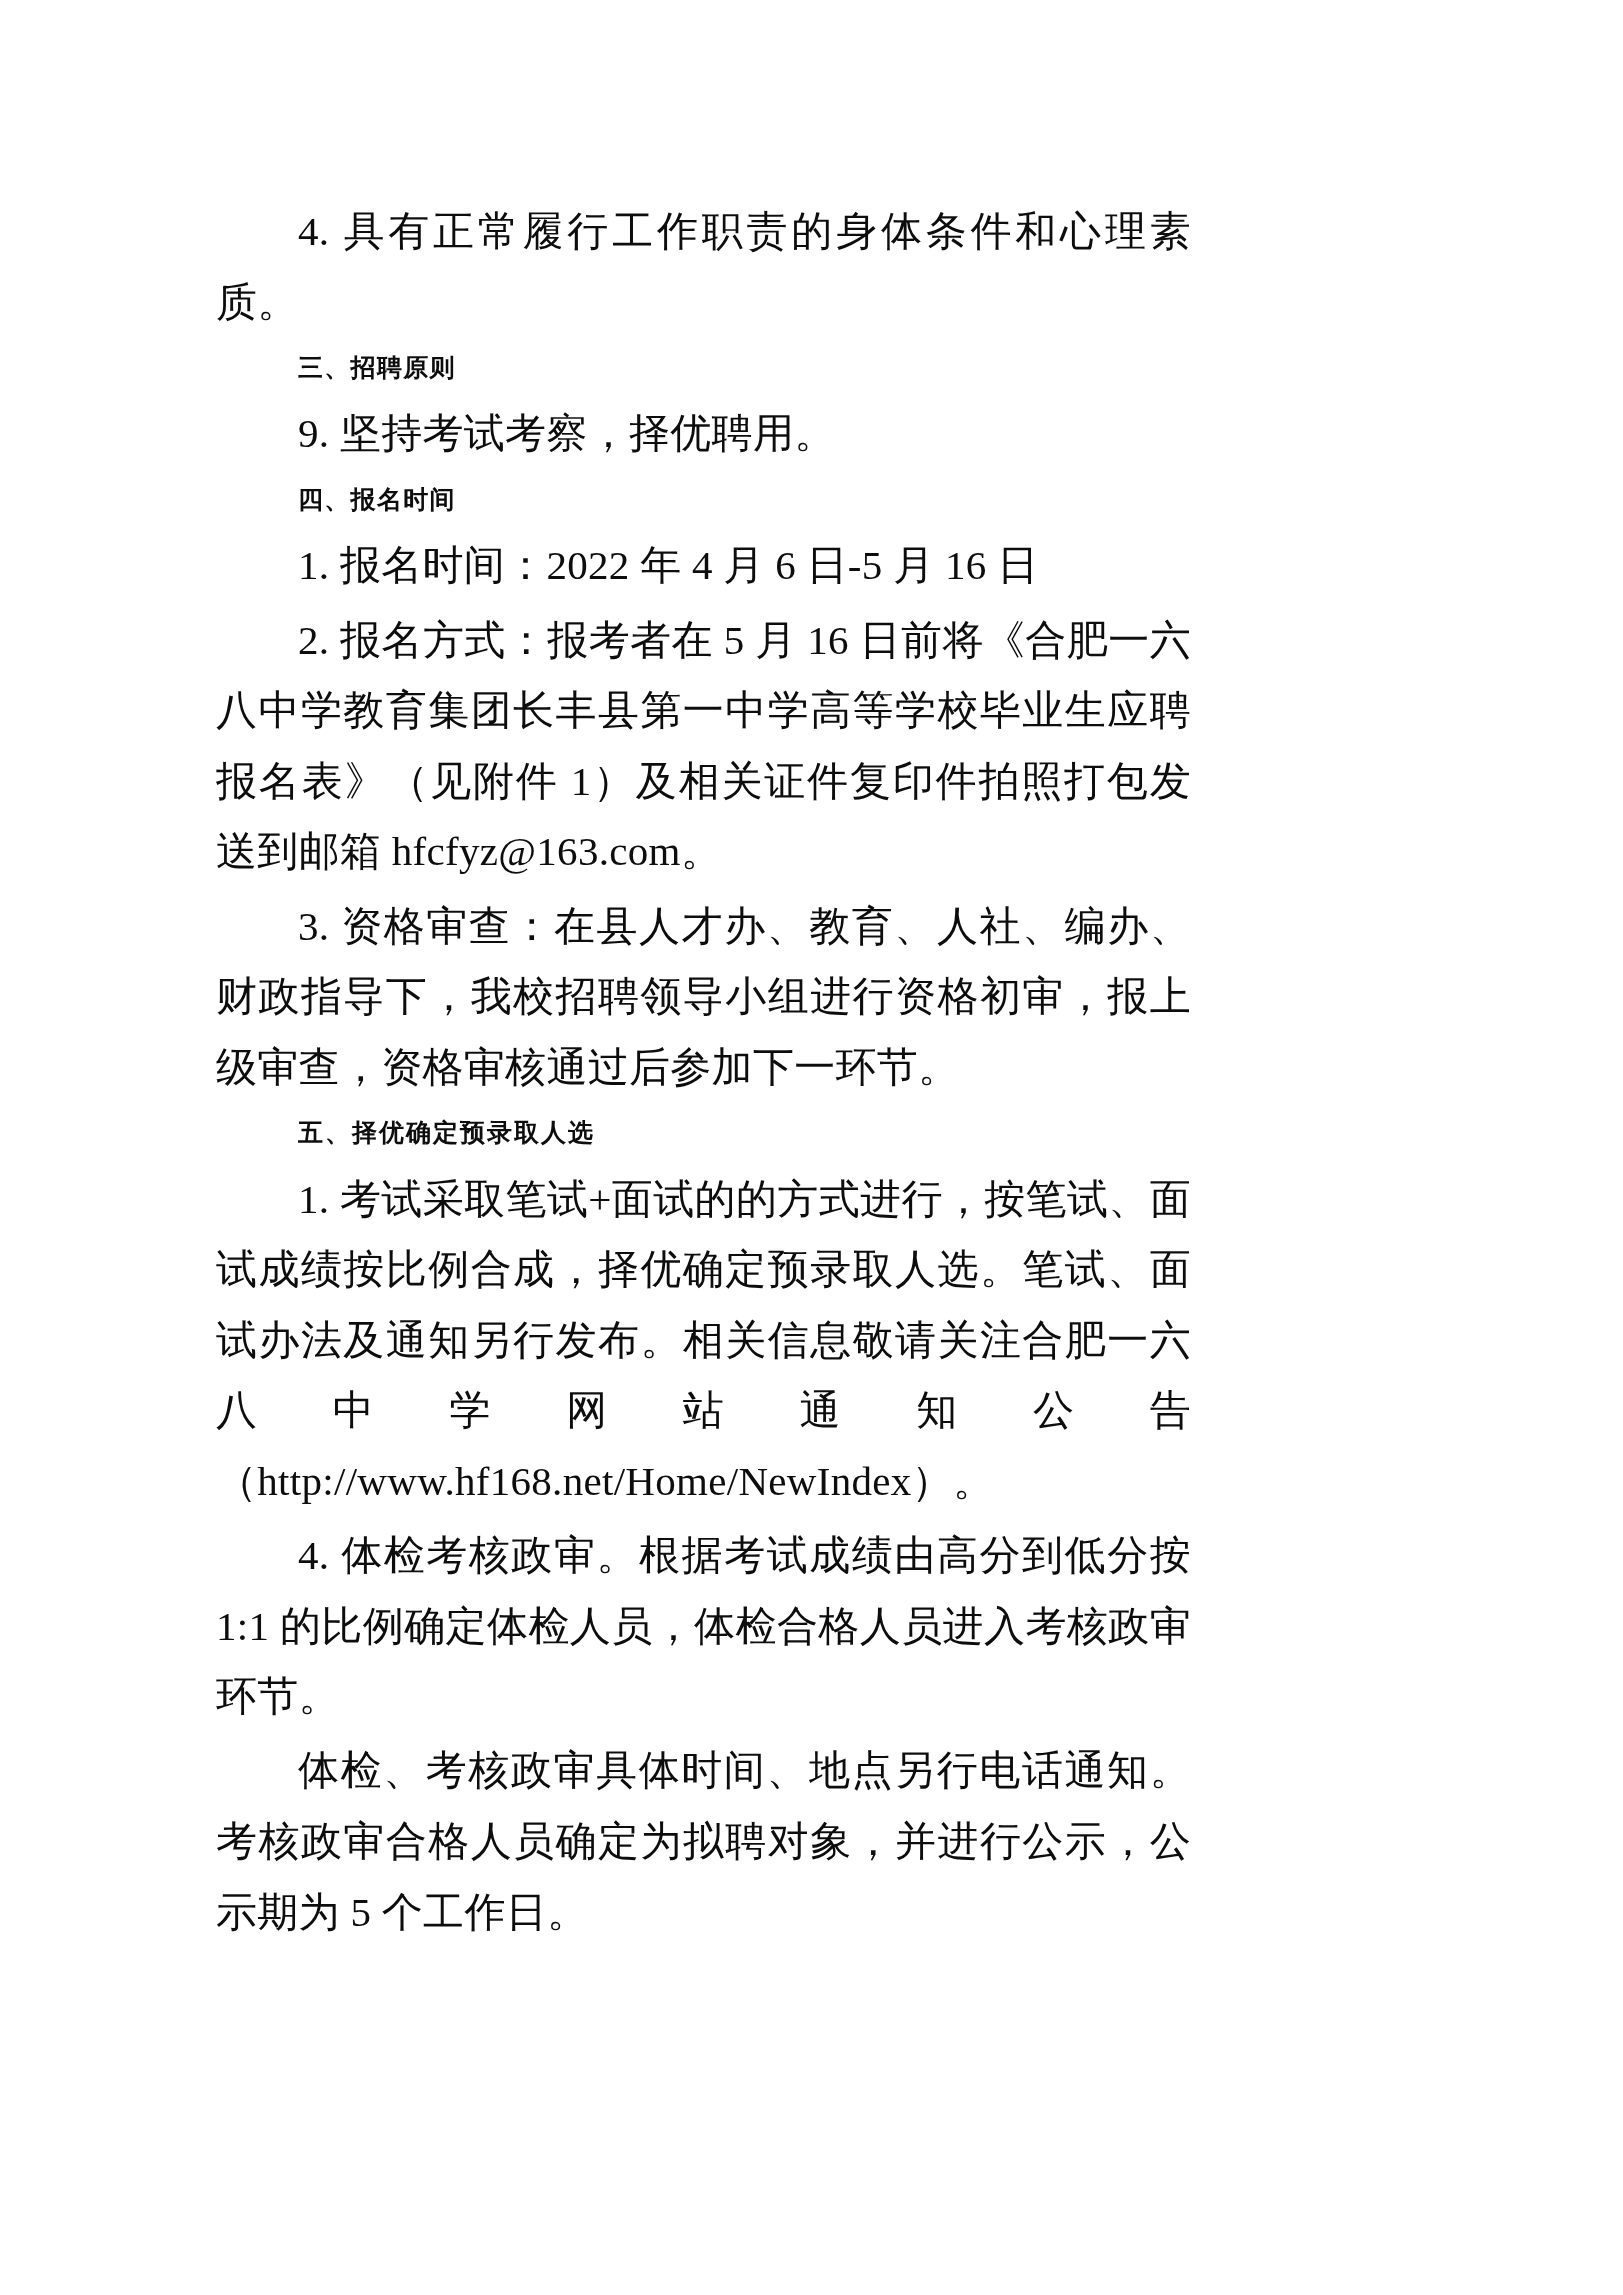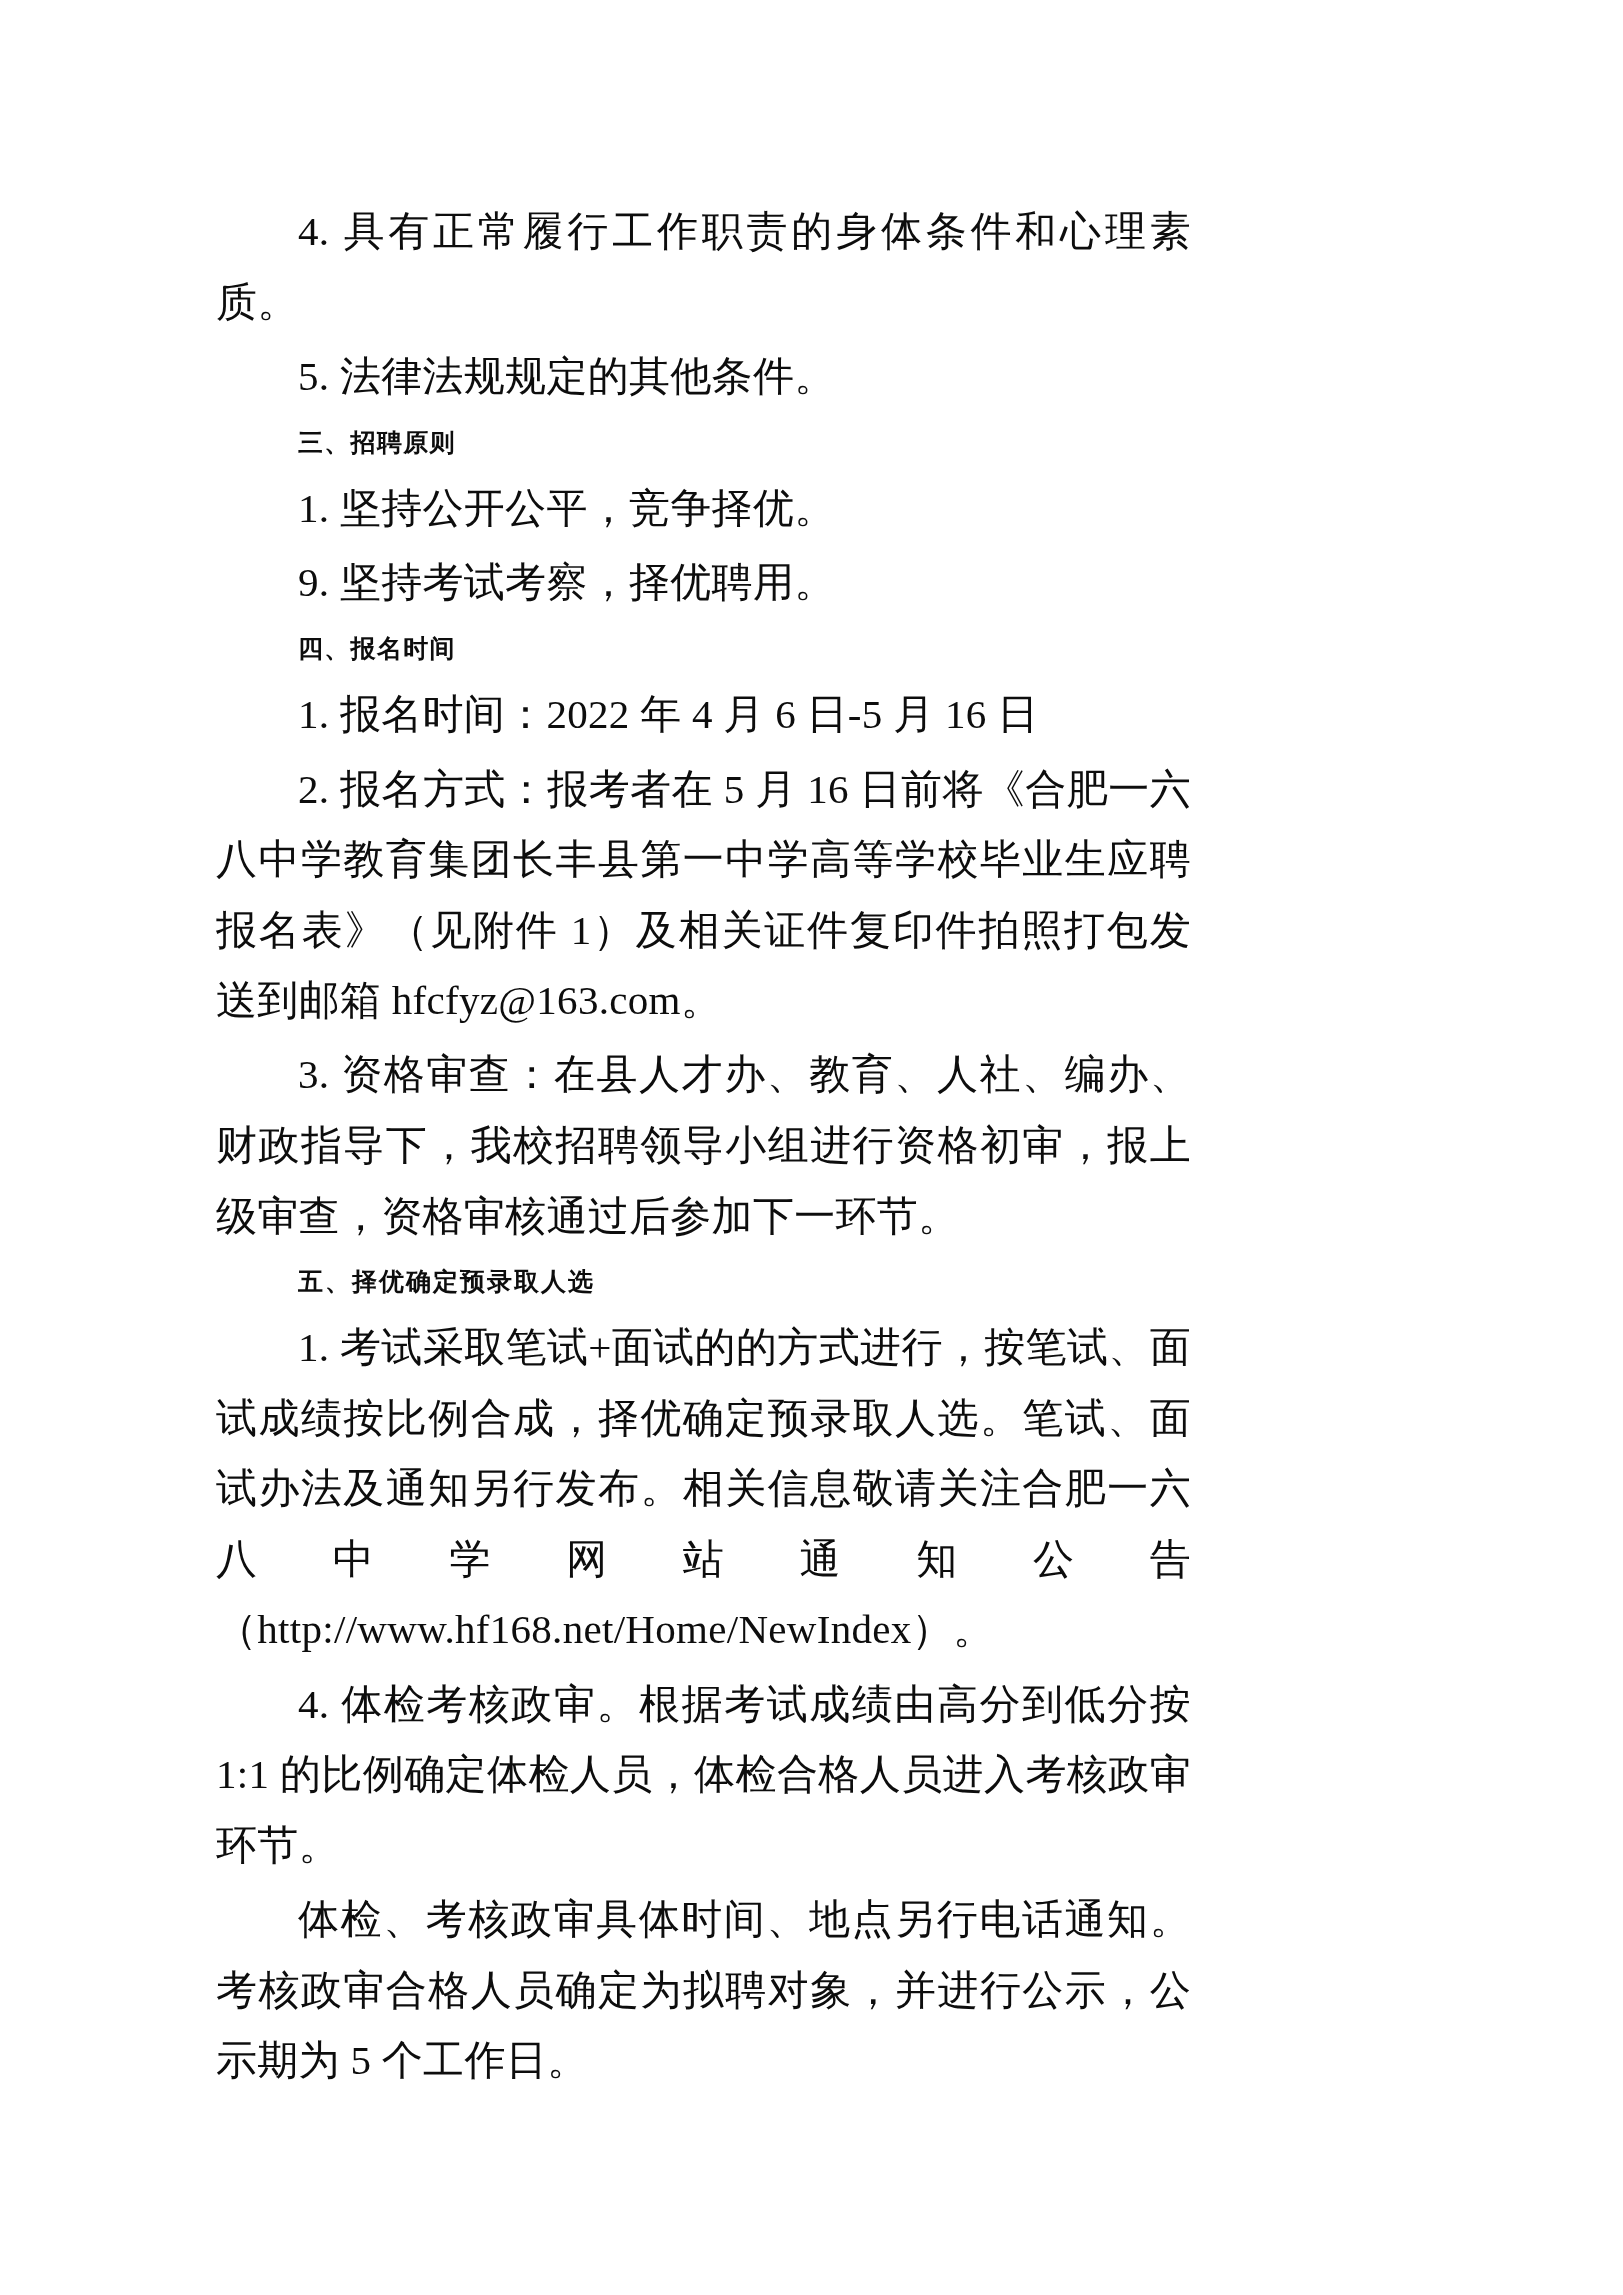--- a/index.html
+++ b/index.html
@@ -45,24 +45,22 @@
     letter-spacing: 2px;
   }
 </style>
 </head>
 <body>
 
 <div class="page">
   <div class="doc-body">
 
     <p class="para">4. 具有正常履行工作职责的身体条件和心理素质。</p>
-    <p class="para">5. 法律法规规定的其他条件。</p>
 
     <p class="heading">三、招聘原则</p>
-    <p class="para">1. 坚持公开公平，竞争择优。</p>
     <p class="para">9. 坚持考试考察，择优聘用。</p>
 
     <p class="heading">四、报名时间</p>
     <p class="para">1. 报名时间：2022 年 4 月 6 日-5 月 16 日</p>
     <p class="para">2. 报名方式：报考者在 5 月 16 日前将《合肥一六八中学教育集团长丰县第一中学高等学校毕业生应聘报名表》（见附件 1）及相关证件复印件拍照打包发送到邮箱 hfcfyz@163.com。</p>
     <p class="para">3. 资格审查：在县人才办、教育、人社、编办、财政指导下，我校招聘领导小组进行资格初审，报上级审查，资格审核通过后参加下一环节。</p>
 
     <p class="heading wide">五、择优确定预录取人选</p>
     <p class="para">1. 考试采取笔试+面试的的方式进行，按笔试、面试成绩按比例合成，择优确定预录取人选。笔试、面试办法及通知另行发布。相关信息敬请关注合肥一六八中学网站通知公告（http://www.hf168.net/Home/NewIndex）。</p>
     <p class="para">4. 体检考核政审。根据考试成绩由高分到低分按 1:1 的比例确定体检人员，体检合格人员进入考核政审环节。</p>

